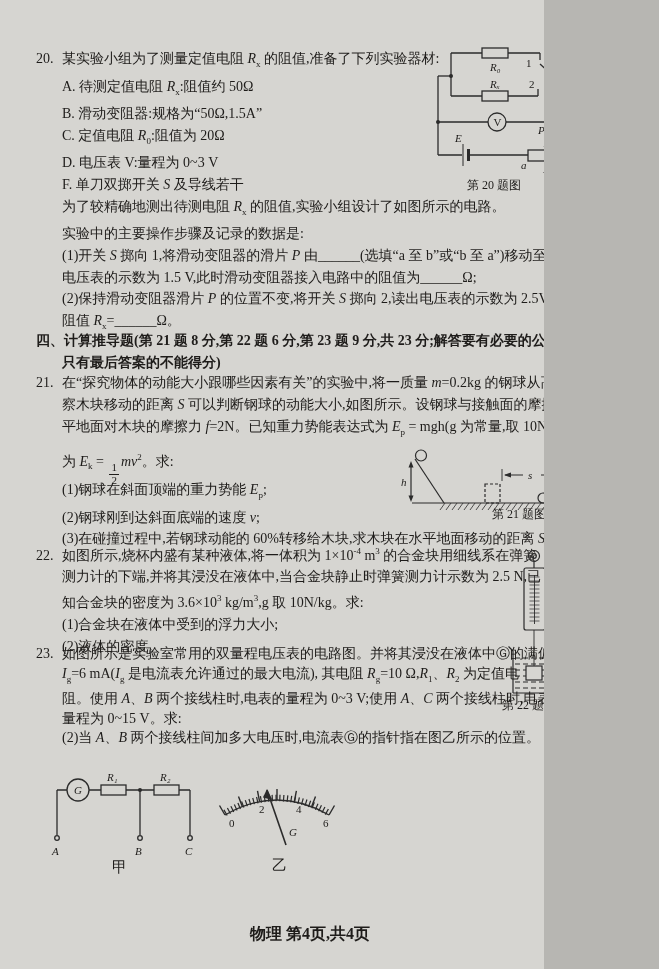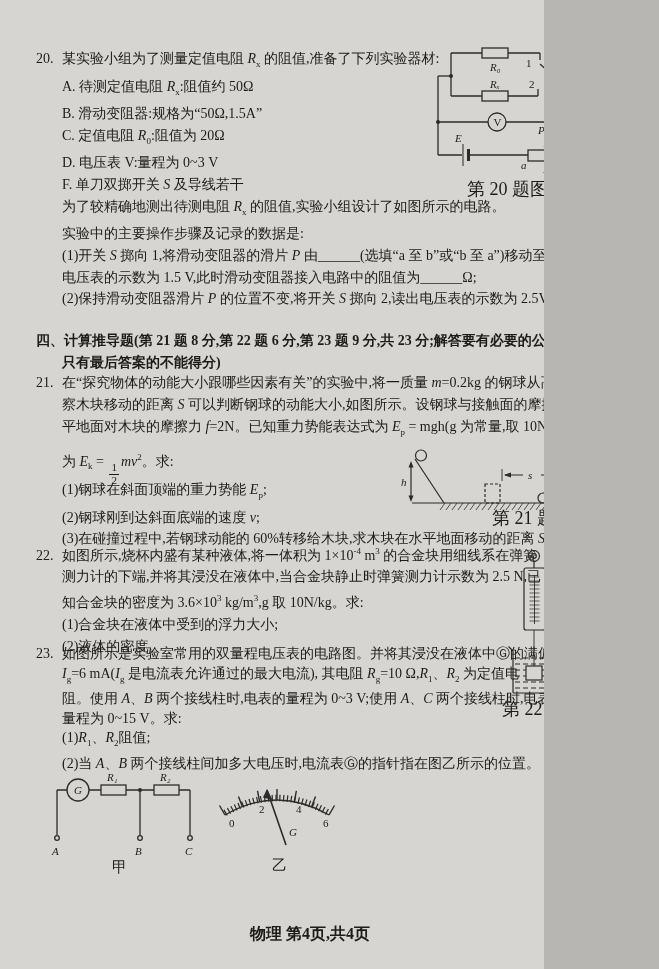--- a/index.html
+++ b/index.html
@@ -8,21 +8,21 @@
   .ln{white-space:nowrap;font-size:14px;}
   .blk{position:absolute;left:36px;width:560px;}
   .qnum{display:inline-block;width:26px;}
   .ind{padding-left:26px;}
   .bold{font-weight:bold;}
   sub,sup{font-size:9px;}
   i{font-style:italic;}
   .frac{display:inline-flex;flex-direction:column;text-align:center;vertical-align:-6px;font-size:11px;line-height:1.05;margin:0 2px;}
   .frac span:first-child{border-bottom:1px solid #1e1c1a;padding:0 2px;}
   .tall{height:34px;display:flex;align-items:center;}
-  .caption{position:absolute;font-size:18px;white-space:nowrap;}
+  .caption{position:absolute;font-size:12px;white-space:nowrap;}
   .figlabel{position:absolute;font-size:15px;white-space:nowrap;}
   svg{position:absolute;overflow:visible;}
   svg text{font-size:11px;font-family:"Liberation Serif","DejaVu Serif",serif;}
   svg text.var{font-style:italic;}
   .rule-solid{position:absolute;left:595px;top:33px;width:2px;height:903px;background:#2c2c2c;}
   .rule-dashed{position:absolute;left:626px;top:35px;width:2px;height:903px;
     background:repeating-linear-gradient(to bottom,#2c2c2c 0 5px,transparent 5px 9px);}
   .mchar{position:absolute;left:601px;width:16px;height:16px;font-size:15px;color:#222;transform:rotate(90deg);}
   .footer{position:absolute;left:250px;top:924px;font-size:16px;font-weight:bold;white-space:nowrap;}
 </style>
@@ -36,20 +36,21 @@
     <div class="ln ind">A. 待测定值电阻 <i>R</i><sub>x</sub>:阻值约 50Ω</div>
     <div class="ln ind">B. 滑动变阻器:规格为“50Ω,1.5A”</div>
     <div class="ln ind">C. 定值电阻 <i>R</i><sub>0</sub>:阻值为 20Ω</div>
     <div class="ln ind">D. 电压表 V:量程为 0~3 V</div>
     <div class="ln ind">F. 单刀双掷开关 <i>S</i> 及导线若干</div>
     <div class="ln ind">为了较精确地测出待测电阻 <i>R</i><sub>x</sub> 的阻值,实验小组设计了如图所示的电路。</div>
     <div class="ln ind">实验中的主要操作步骤及记录的数据是:</div>
     <div class="ln ind">(1)开关 <i>S</i> 掷向 1,将滑动变阻器的滑片 <i>P</i> 由______(选填“a 至 b”或“b 至 a”)移动至某一位置,读出</div>
     <div class="ln ind">电压表的示数为 1.5 V,此时滑动变阻器接入电路中的阻值为______Ω;</div>
     <div class="ln ind">(2)保持滑动变阻器滑片 <i>P</i> 的位置不变,将开关 <i>S</i> 掷向 2,读出电压表的示数为 2.5V,则待测电阻的</div>
+    <div class="ln ind">阻值 <i>R</i><sub>x</sub>=______Ω。</div>
   </div>
 
   <svg style="left:430px;top:40px;" width="170" height="150" viewBox="0 0 170 150">
     <g stroke="#2b2b2b" stroke-width="1.3" fill="none">
       <path d="M8 36 V115"></path>
       <path d="M8 115 H32 M40 115 H98"></path>
       <path d="M33 104 V126" stroke-width="1"></path>
       <path d="M38.5 109 V121" stroke-width="3"></path>
       <path d="M8 36 H21"></path>
       <path d="M21 13 V56"></path>
@@ -163,21 +164,20 @@
     </g>
     <rect x="28" y="118" width="16" height="14" fill="#d6d5d1" stroke="#2b2b2b" stroke-width="1.2"></rect>
   </svg>
   <div class="caption" style="left:502px;top:697px;">第 22 题图</div>
 
   <div class="blk" style="top:644px;line-height:19.6px;">
     <div class="ln"><span class="qnum">23.</span><span>如图所示是实验室常用的双量程电压表的电路图。并将其浸没在液体中Ⓖ的满偏电流</span></div>
     <div class="ln ind"><i>I</i><sub>g</sub>=6 mA(<i>I</i><sub>g</sub> 是电流表允许通过的最大电流), 其电阻 <i>R</i><sub>g</sub>=10 Ω,<i>R</i><sub>1</sub>、<i>R</i><sub>2</sub> 为定值电</div>
     <div class="ln ind">阻。使用 <i>A</i>、<i>B</i> 两个接线柱时,电表的量程为 0~3 V;使用 <i>A</i>、<i>C</i> 两个接线柱时,电表的</div>
     <div class="ln ind">量程为 0~15 V。求:</div>
-    <div class="ln ind">(1)<i>R</i><sub>1</sub>、<i>R</i><sub>2</sub>阻值;</div>
     <div class="ln ind">(2)当 <i>A</i>、<i>B</i> 两个接线柱间加多大电压时,电流表Ⓖ的指针指在图乙所示的位置。</div>
   </div>
 
   <svg style="left:42px;top:772px;" width="160" height="95" viewBox="0 0 160 95">
     <g stroke="#2b2b2b" stroke-width="1.3" fill="none">
       <path d="M15 18 H25 M47 18 H59 M84 18 H112 M137 18 H148"></path>
       <circle cx="36" cy="18" r="11"></circle>
       <rect x="59" y="13" width="25" height="10"></rect>
       <rect x="112" y="13" width="25" height="10"></rect>
       <path d="M15 18 V63 M98 18 V63 M148 18 V63"></path>

